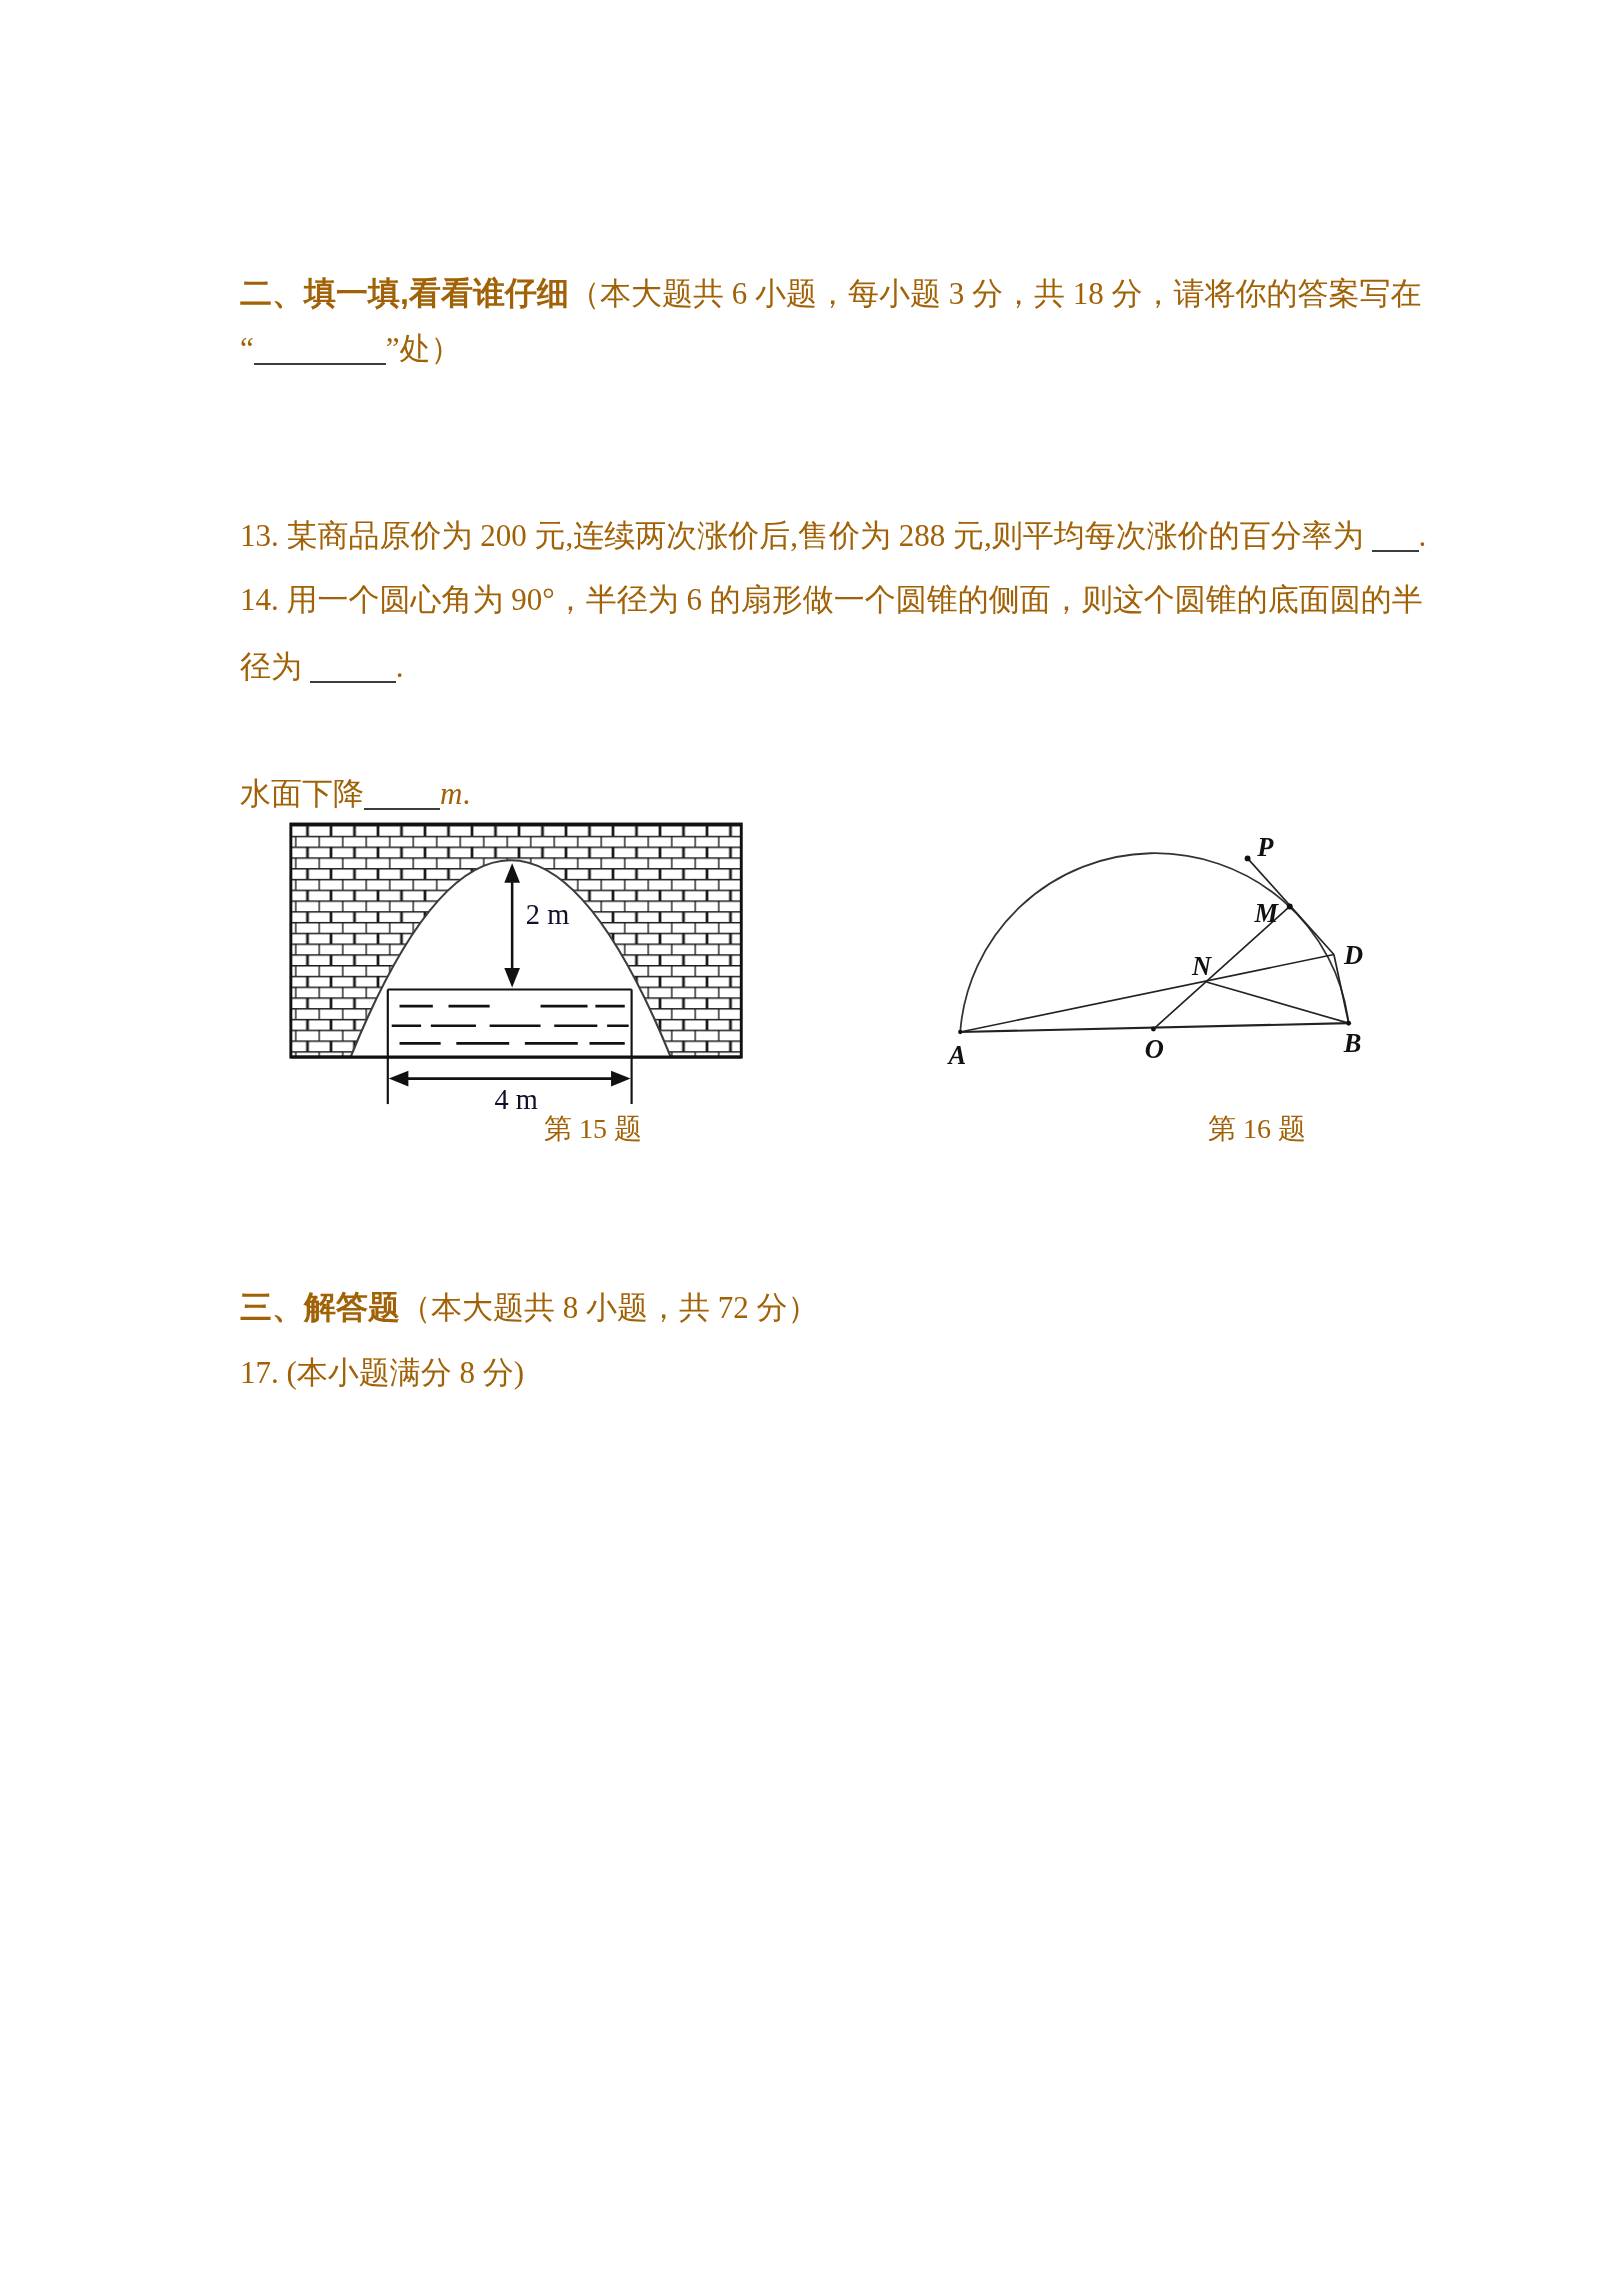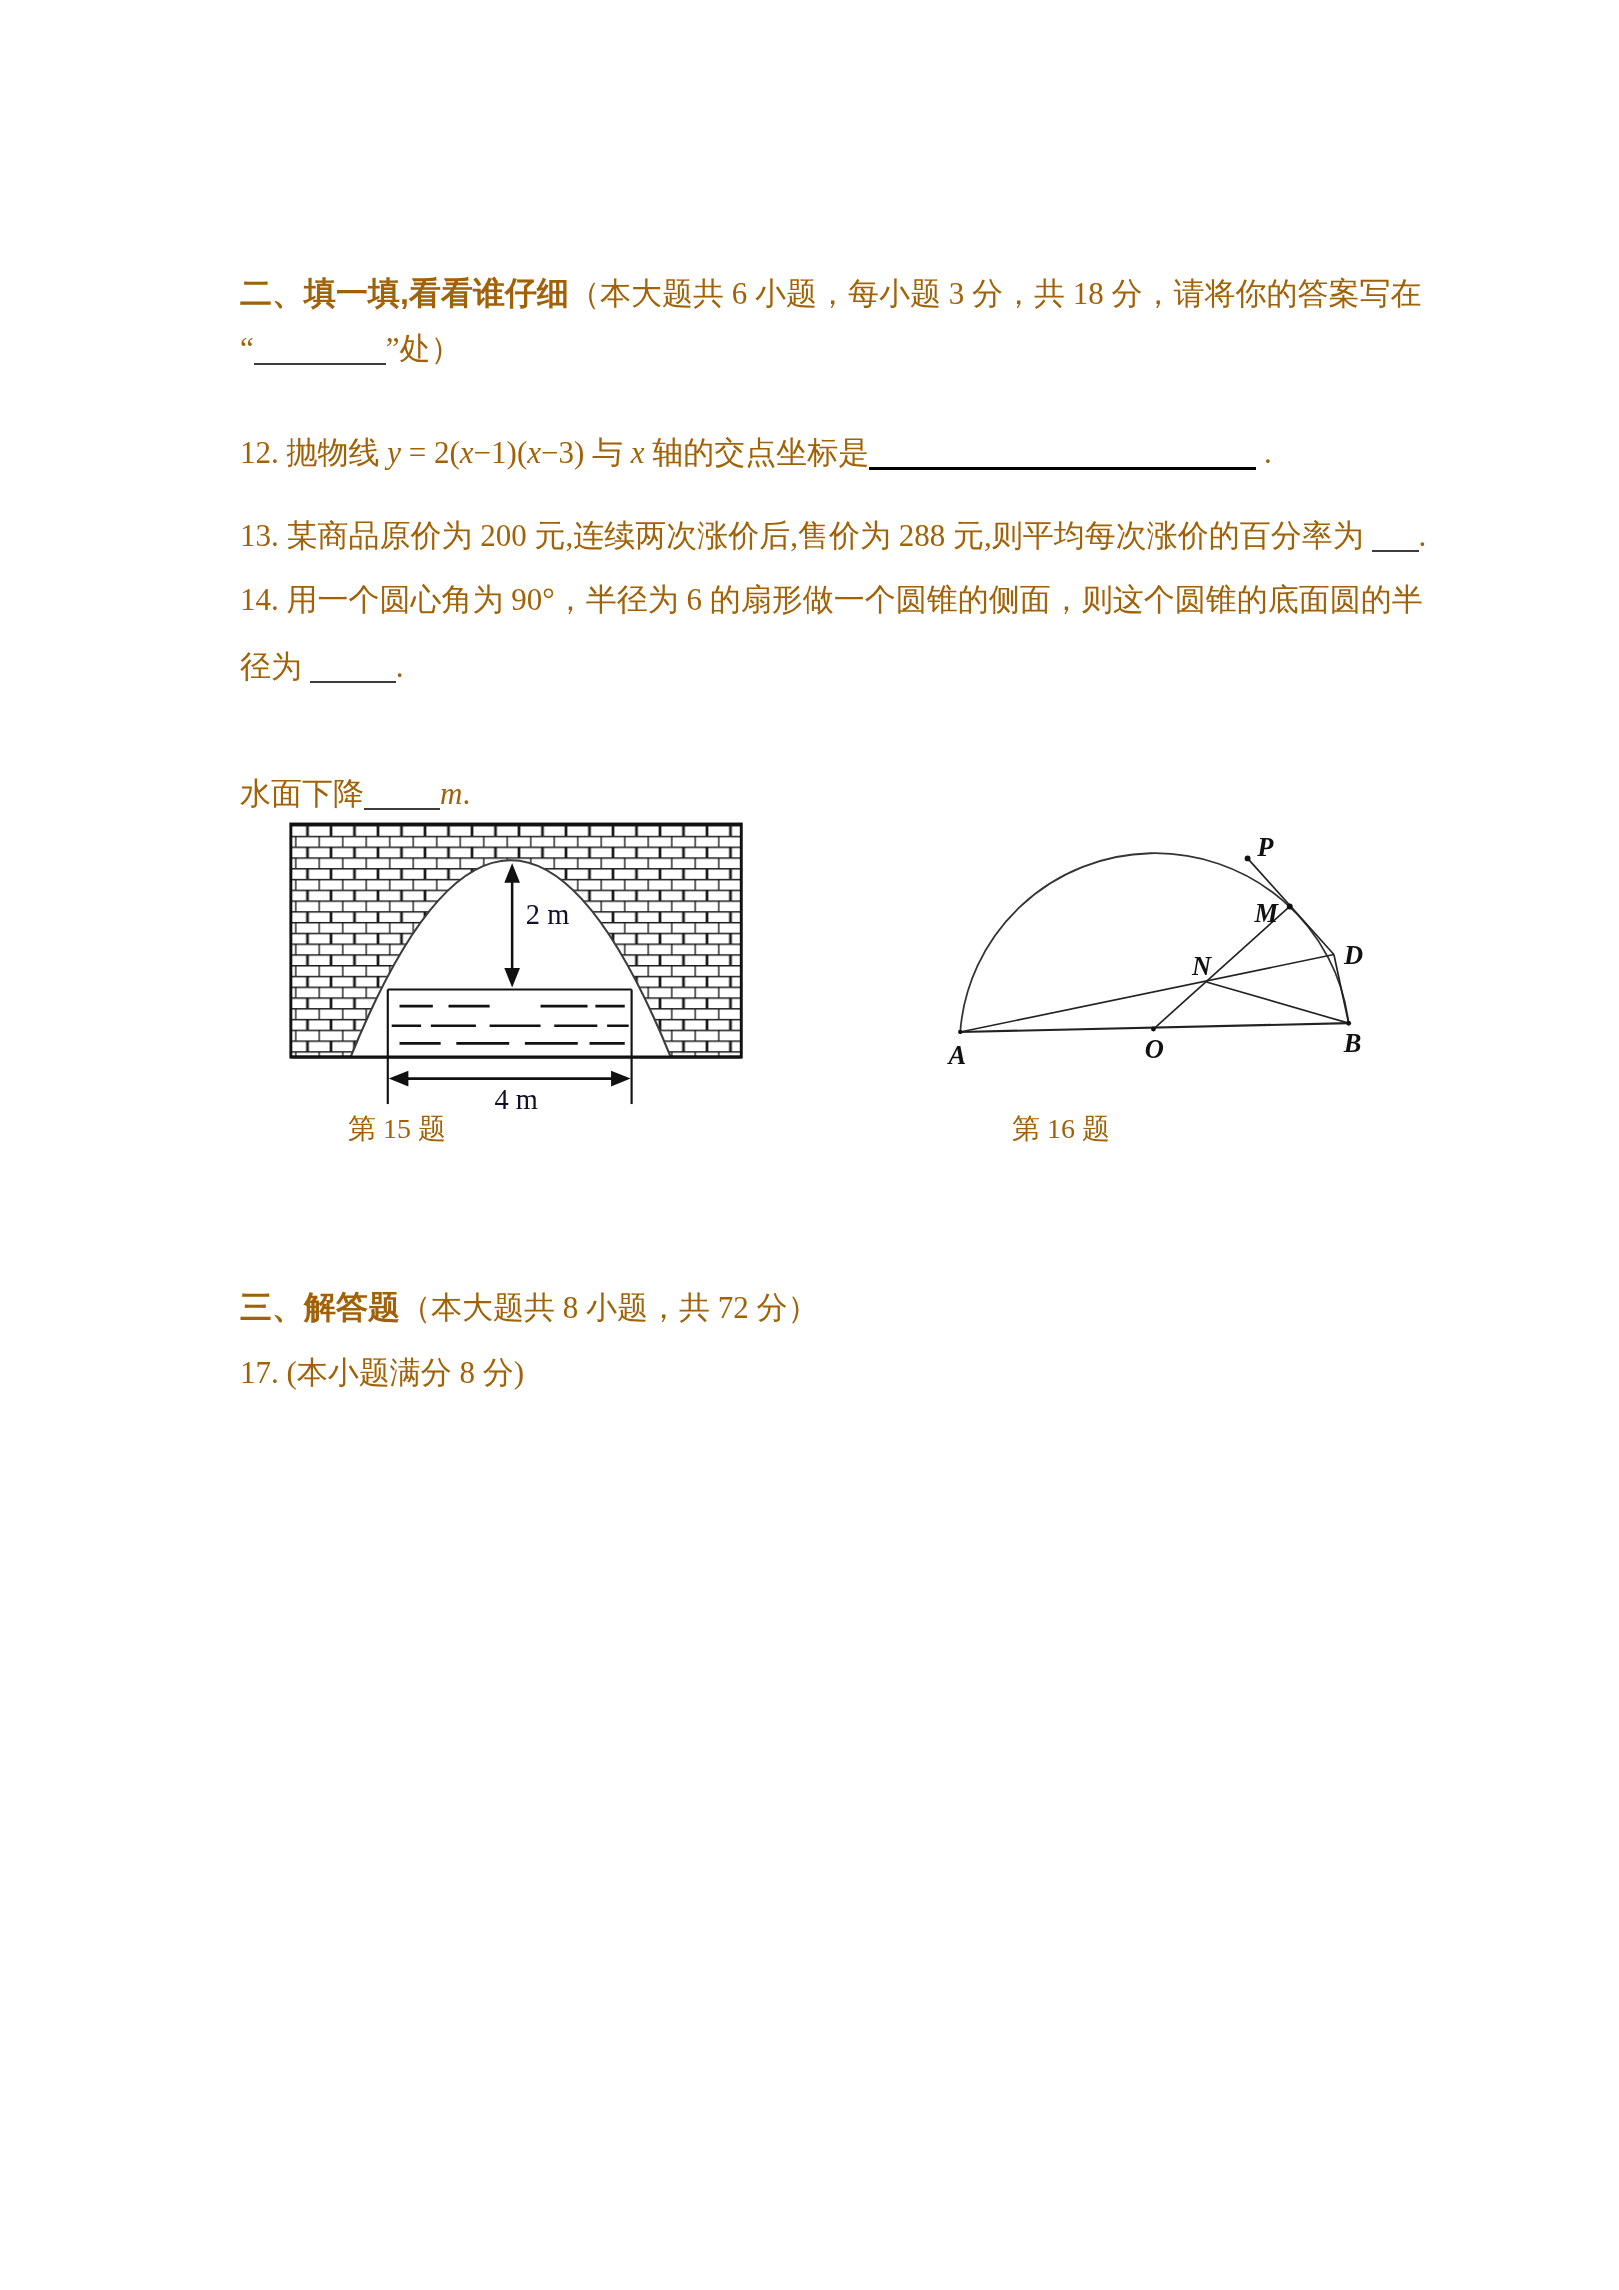--- a/index.html
+++ b/index.html
@@ -5,43 +5,40 @@
   html,body{margin:0;padding:0;background:#ffffff;}
   .page{position:relative;width:1619px;height:2270px;background:#ffffff;
         font-family:"Liberation Serif","DejaVu Serif",serif;color:#a16207;overflow:hidden;padding-left:24px;}
   .line{position:absolute;left:240px;white-space:nowrap;font-size:31px;line-height:39px;}
   .hei{font-family:"Liberation Sans","DejaVu Sans",sans-serif;font-weight:bold;font-size:32px;}
   .it{font-style:italic;}
   .b{font-weight:bold;}
   .blank{display:inline-block;height:2px;border-bottom:2px solid #3c3c3c;vertical-align:-5.9px;}
   .blank-thick{display:inline-block;height:2.9px;border-bottom:3.9px solid #000;vertical-align:-6.9px;}
   .sup{font-size:0.62em;vertical-align:super;font-style:italic;}
-  .caption{position:absolute;width:294px;text-align:left;font-size:28px;}
+  .caption{position:absolute;width:294px;text-align:right;font-size:28px;}
   .footer{position:absolute;left:0;top:2099px;width:100%;text-align:center;font-size:28px;}
   svg{position:absolute;}
   svg text{font-family:"Liberation Serif","DejaVu Serif",serif;}
   .ptlabel{font-style:italic;font-weight:bold;font-size:27px;}
   .dimlabel{font-size:29px;fill:#10102c;}
 </style>
 </head>
 <body>
 
 <div class="page">
 
   <div class="line" style="top:274px">
     <span class="hei">二、填一填,看看谁仔细</span><span>（本大题共 6 小题，每小题 3 分，共 18 分，请将你的答案写在</span>
   </div>
   <div class="line" style="top:329px">
     <span>“</span><span class="blank" style="width:132px"></span><span>”处）</span>
   </div>
 
 
-  <div class="line" style="top:433px">
-    <span>12. 抛物线 </span><span class="it">y</span><span> = 2(</span><span class="it">x</span><span>−1)(</span><span class="it">x</span><span>−3) 与 </span><span class="it">x</span><span> 轴的交点坐标是</span><span class="blank-thick" style="width:387px"></span><span> .</span>
-  </div>
 
   <div class="line" style="top:516px">
     <span>13. 某商品原价为 200 元,连续两次涨价后,售价为 288 元,则平均每次涨价的百分率为 </span><span class="blank" style="width:47px"></span><span>.</span>
   </div>
 
   <div class="line" style="top:580px">
     <span>14. 用一个圆心角为 90°，半径为 6 的扇形做一个圆锥的侧面，则这个圆锥的底面圆的半</span>
   </div>
   <div class="line" style="top:647px">
     <span>径为 </span><span class="blank" style="width:86px"></span><span>.</span>

